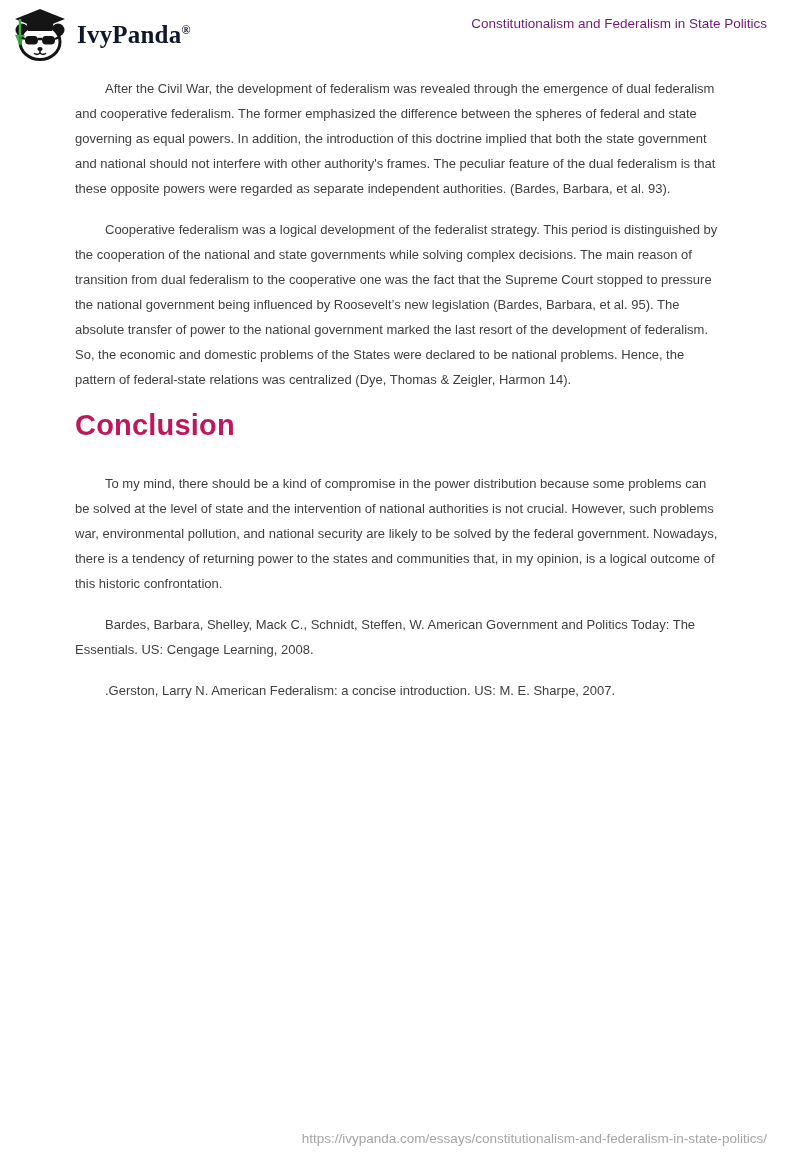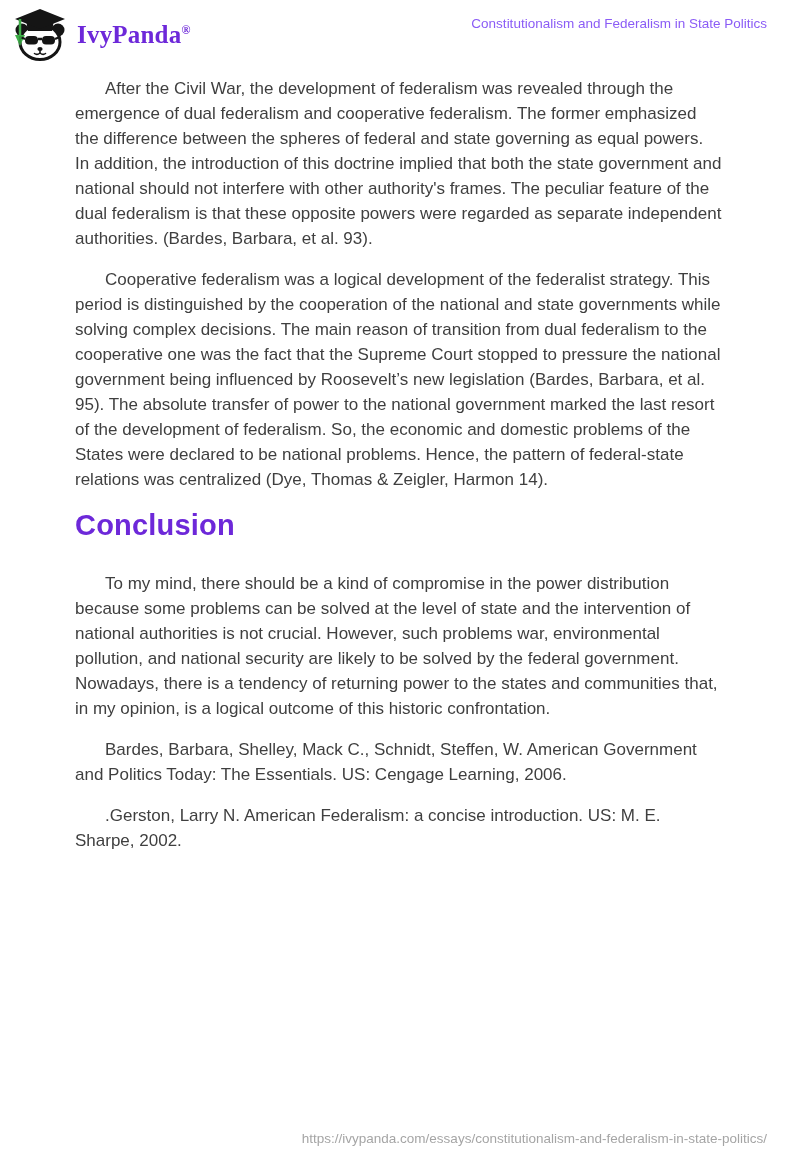--- a/index.html
+++ b/index.html
@@ -28,51 +28,51 @@
   .brand {
     display: flex;
     align-items: center;
     gap: 9px;
   }
   .brand .logo-icon svg { display: block; }
   .brand-name {
     font-family: "Liberation Serif", "DejaVu Serif", serif;
     font-weight: 700;
     font-size: 25px;
-    color: #6d28d9;
+    color: #0f172a;
     letter-spacing: 0.2px;
   }
   .brand-name sup {
     font-size: 12px;
     font-weight: 700;
     vertical-align: super;
     line-height: 0;
   }
   .doc-title {
     margin-top: 8px;
     font-size: 13.5px;
-    color: #8b5cf6;
+    color: #701a75;
   }
   
   .essay {
     padding: 10px 78px 0 75px;
     color: #3f3f3f;
   }
   .essay p {
-    font-size: 17px;
+    font-size: 13px;
     line-height: 25px;
     text-indent: 30px;
     margin: 0 0 16px 0;
     color: #3f3f3f;
   }
   .essay h2 {
     font-size: 29px;
     line-height: 35px;
     font-weight: 700;
-    color: #6d28d9;
+    color: #be185d;
     margin: 0 0 28px 0;
     letter-spacing: 0.2px;
   }
   
   .page-footer {
     position: absolute;
     right: 33px;
     bottom: 14px;
     font-size: 13.5px;
     color: #a5a5a5;
@@ -117,21 +117,21 @@
     <div class="doc-title">Constitutionalism and Federalism in State Politics</div>
   </header>
 
   <main class="essay">
     <p>After the Civil War, the development of federalism was revealed through the emergence of dual federalism and cooperative federalism. The former emphasized the difference between the spheres of federal and state governing as equal powers. In addition, the introduction of this doctrine implied that both the state government and national should not interfere with other authority's frames. The peculiar feature of the dual federalism is that these opposite powers were regarded as separate independent authorities. (Bardes, Barbara, et al. 93).</p>
     <p>Cooperative federalism was a logical development of the federalist strategy. This period is distinguished by the cooperation of the national and state governments while solving complex decisions. The main reason of transition from dual federalism to the cooperative one was the fact that the Supreme Court stopped to pressure the national government being influenced by Roosevelt’s new legislation (Bardes, Barbara, et al. 95). The absolute transfer of power to the national government marked the last resort of the development of federalism. So, the economic and domestic problems of the States were declared to be national problems. Hence, the pattern of federal-state relations was centralized (Dye, Thomas &amp; Zeigler, Harmon 14).</p>
 
     <h2>Conclusion</h2>
     <p>To my mind, there should be a kind of compromise in the power distribution because some problems can be solved at the level of state and the intervention of national authorities is not crucial. However, such problems war, environmental pollution, and national security are likely to be solved by the federal government. Nowadays, there is a tendency of returning power to the states and communities that, in my opinion, is a logical outcome of this historic confrontation.</p>
 
-    <p>Bardes, Barbara, Shelley, Mack C., Schnidt, Steffen, W. American Government and Politics Today: The Essentials. US: Cengage Learning, 2006.</p>
-    <p>.Gerston, Larry N. American Federalism: a concise introduction. US: M. E. Sharpe, 2002.</p>
+    <p>Bardes, Barbara, Shelley, Mack C., Schnidt, Steffen, W. American Government and Politics Today: The Essentials. US: Cengage Learning, 2008.</p>
+    <p>.Gerston, Larry N. American Federalism: a concise introduction. US: M. E. Sharpe, 2007.</p>
   </main>
 
   <footer class="page-footer">
     <span>https://ivypanda.com/essays/constitutionalism-and-federalism-in-state-politics/</span>
   </footer>
 
 </div>
 
 </body></html>

